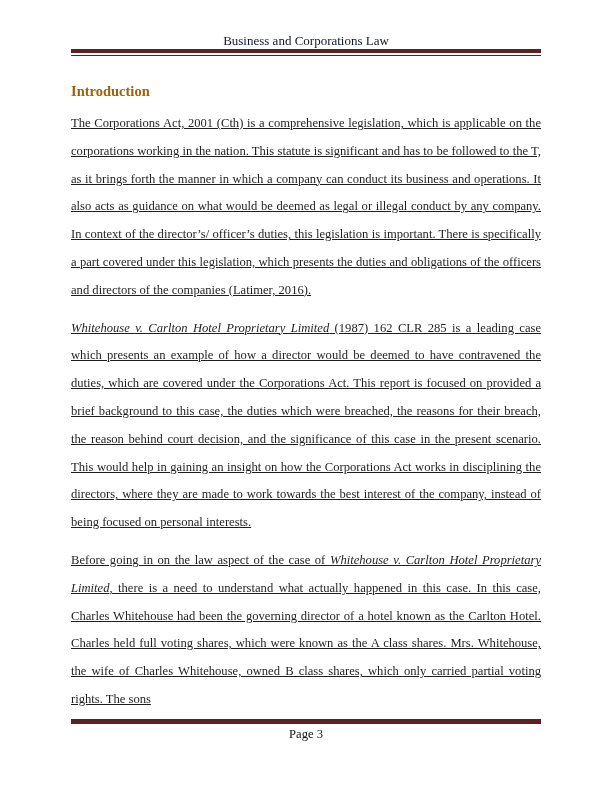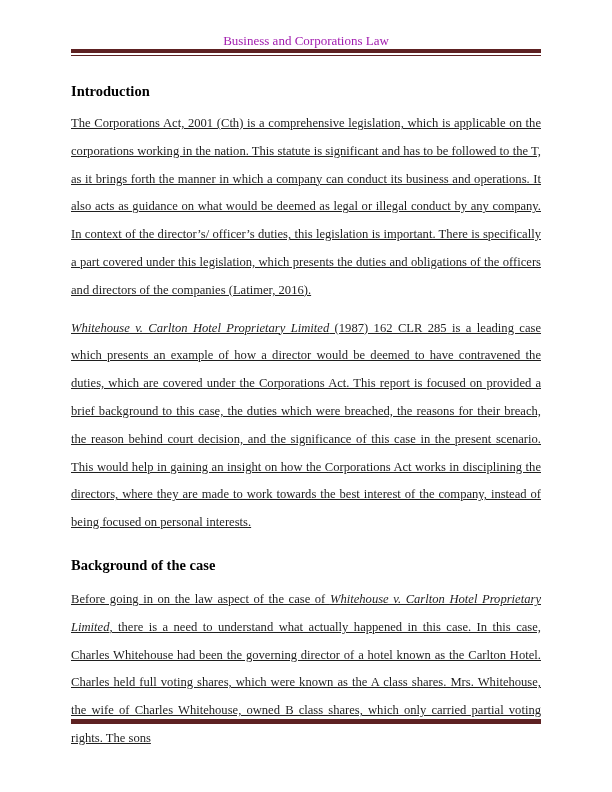--- a/index.html
+++ b/index.html
@@ -20,39 +20,39 @@
     position: absolute;
     top: 0;
     left: 71px;
     right: 71px;
   }
   .header-title {
     padding-top: 33px;
     text-align: center;
     font-size: 13px;
     line-height: 15px;
-    color: #a21caf;
+    color: #0f172a;
   }
   .header-rule {
     margin-top: 1px;
     height: 2px;               
     border-top: 4px solid #5d2122;   
     border-bottom: 1px solid #5d2122; 
   }
   .content {
     position: absolute;
     top: 56px;
     left: 71px;
     right: 71px;
   }
   h2.doc-heading {
     font-size: 14.5px;
     line-height: 17px;
     font-weight: bold;
-    color: #000000;
+    color: #a16207;
     margin: 27px 0 10px 0;
   }
   h2.doc-heading.second {
     margin-top: 20px;
     margin-bottom: 12px;
   }
   p.doc-para {
     font-size: 12.6px;
     line-height: 27.8px;
     text-align: justify;
@@ -93,23 +93,23 @@
 
   <div class="content">
 
     <div class="section">
       <h2 class="doc-heading">Introduction</h2>
       <p class="doc-para"><span>The Corporations Act, 2001 (Cth) is a comprehensive legislation, which is applicable on the corporations working in the nation. This statute is significant and has to be followed to the T, as it brings forth the manner in which a company can conduct its business and operations. It also acts as guidance on what would be deemed as legal or illegal conduct by any company. In context of the director’s/ officer’s duties, this legislation is important. There is specifically a part covered under this legislation, which presents the duties and obligations of the officers and directors of the companies (Latimer, 2016).</span></p>
       <p class="doc-para"><em>Whitehouse v. Carlton Hotel Proprietary Limited</em><span> (1987) 162 CLR 285 is a leading case which presents an example of how a director would be deemed to have contravened the duties, which are covered under the Corporations Act. This report is focused on provided a brief background to this case, the duties which were breached, the reasons for their breach, the reason behind court decision, and the significance of this case in the present scenario. This would help in gaining an insight on how the Corporations Act works in disciplining the directors, where they are made to work towards the best interest of the company, instead of being focused on personal interests.</span></p>
     </div>
 
     <div class="section">
-      <h2 class="doc-heading second">Background of the case</h2>
       <p class="doc-para"><span>Before going in on the law aspect of the case of </span><em>Whitehouse v. Carlton Hotel Proprietary Limited</em><span>, there is a need to understand what actually happened in this case. In this case, Charles Whitehouse had been the governing director of a hotel known as the Carlton Hotel. Charles held full voting shares, which were known as the A class shares. Mrs. Whitehouse, the wife of Charles Whitehouse, owned B class shares, which only carried partial voting rights. The sons</span></p>
     </div>
 
   </div>
 
   <div class="footer">
     <div class="footer-rule"></div>
+    <div class="footer-page">Page 3</div>
   </div>
 
 </div>
 
 </body></html>

